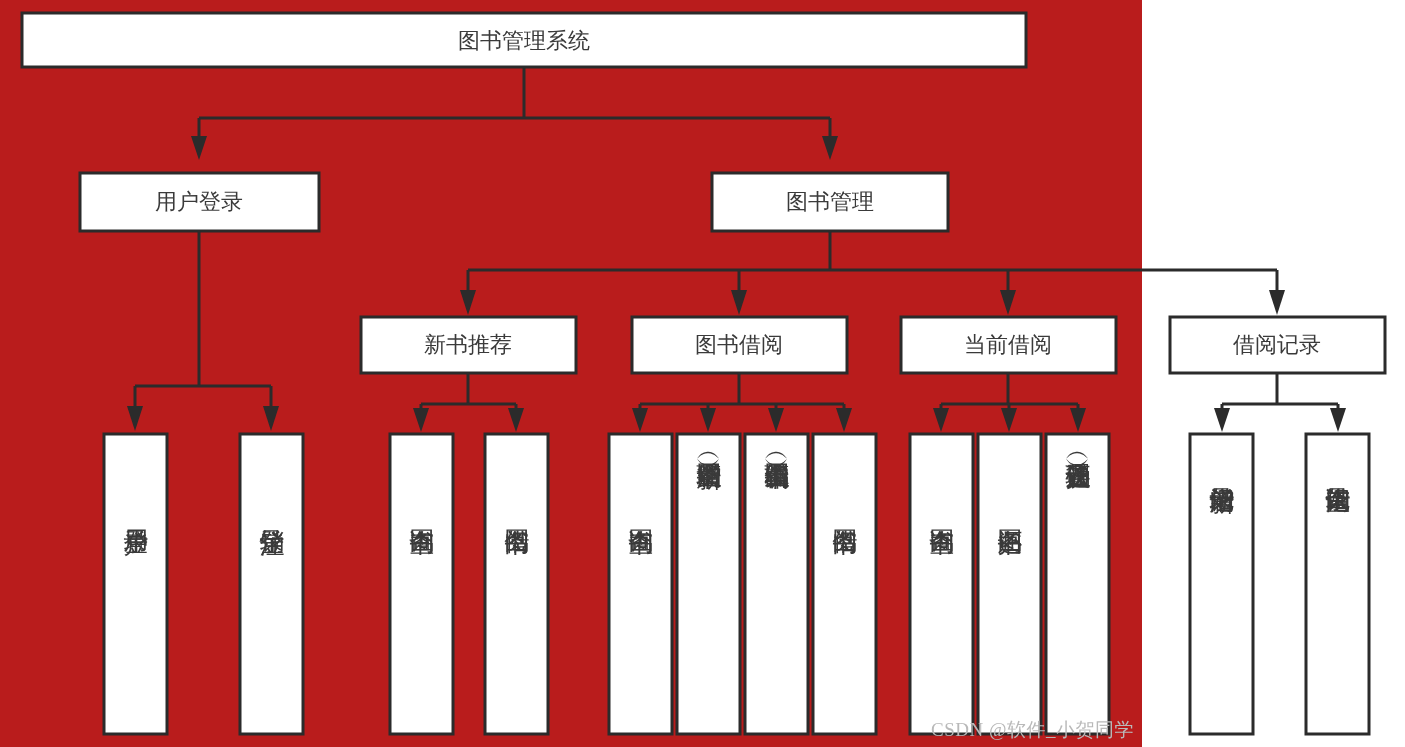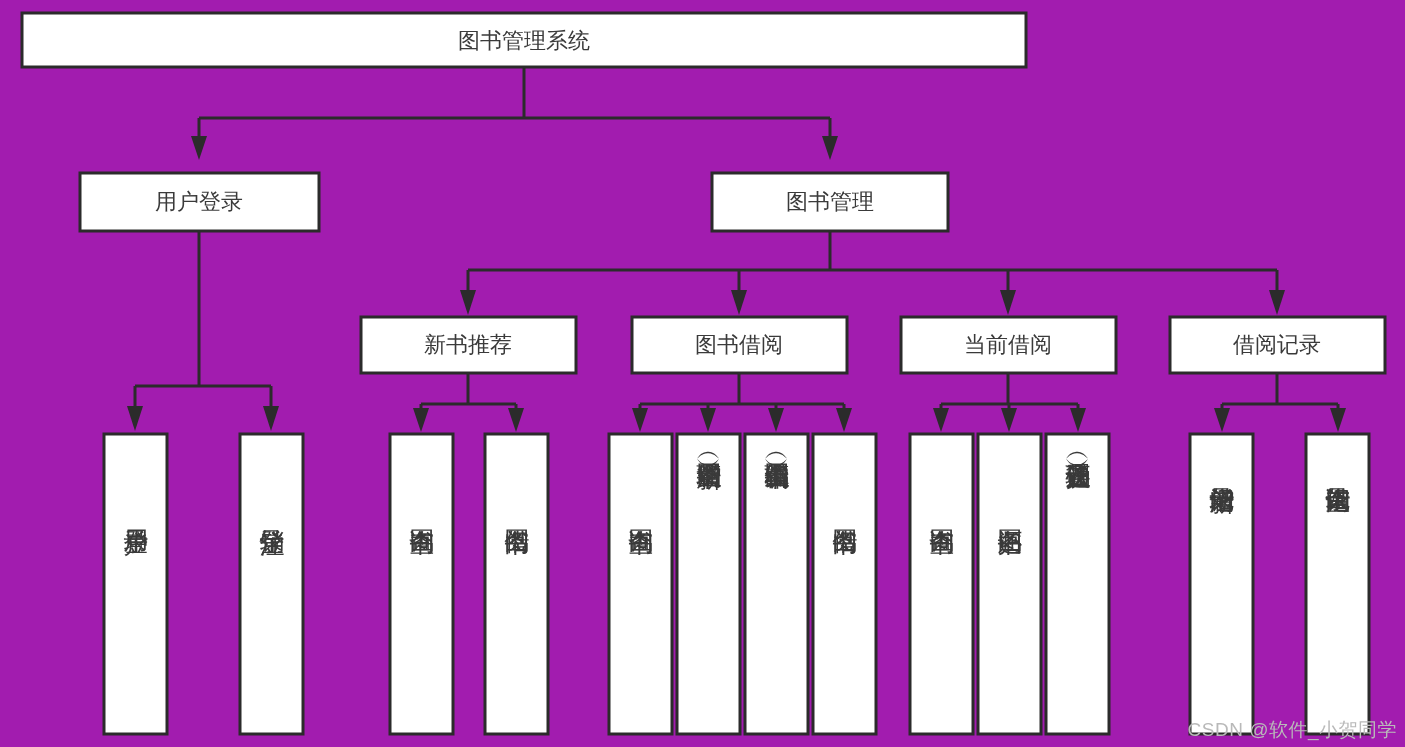--- a/index.html
+++ b/index.html
@@ -9,23 +9,23 @@
     background: #ffffff;
   }
   body {
     width: 1405px;
     height: 747px;
     font-family: "DejaVu Sans", "Liberation Sans", sans-serif;
     overflow: hidden;
   }
   #diagram-root {
     position: relative;
-    width: 1405px;
+    width: 1142px;
     height: 747px;
-    background: #a21caf;
+    background: #b91c1c;
   }
   svg#tree-svg {
     position: absolute;
     left: 0;
     top: 0;
     width: 1405px;
     height: 747px;
     display: block;
   }
   .node-box {
@@ -57,21 +57,21 @@
     text-anchor: middle;
     writing-mode: vertical-rl;
     glyph-orientation-vertical: 0;
   }
   .watermark-text {
     position: absolute;
     right: 8px;
     bottom: 4px;
     color: #b9b9b9;
     font-size: 19px;
-    font-family: Liberation Sans, sans-serif;
+    font-family: Liberation Serif, serif;
     letter-spacing: 0.5px;
     white-space: nowrap;
     pointer-events: none;
   }
 </style>
 </head>
 <body>
 
 <div id="diagram-root">
 

